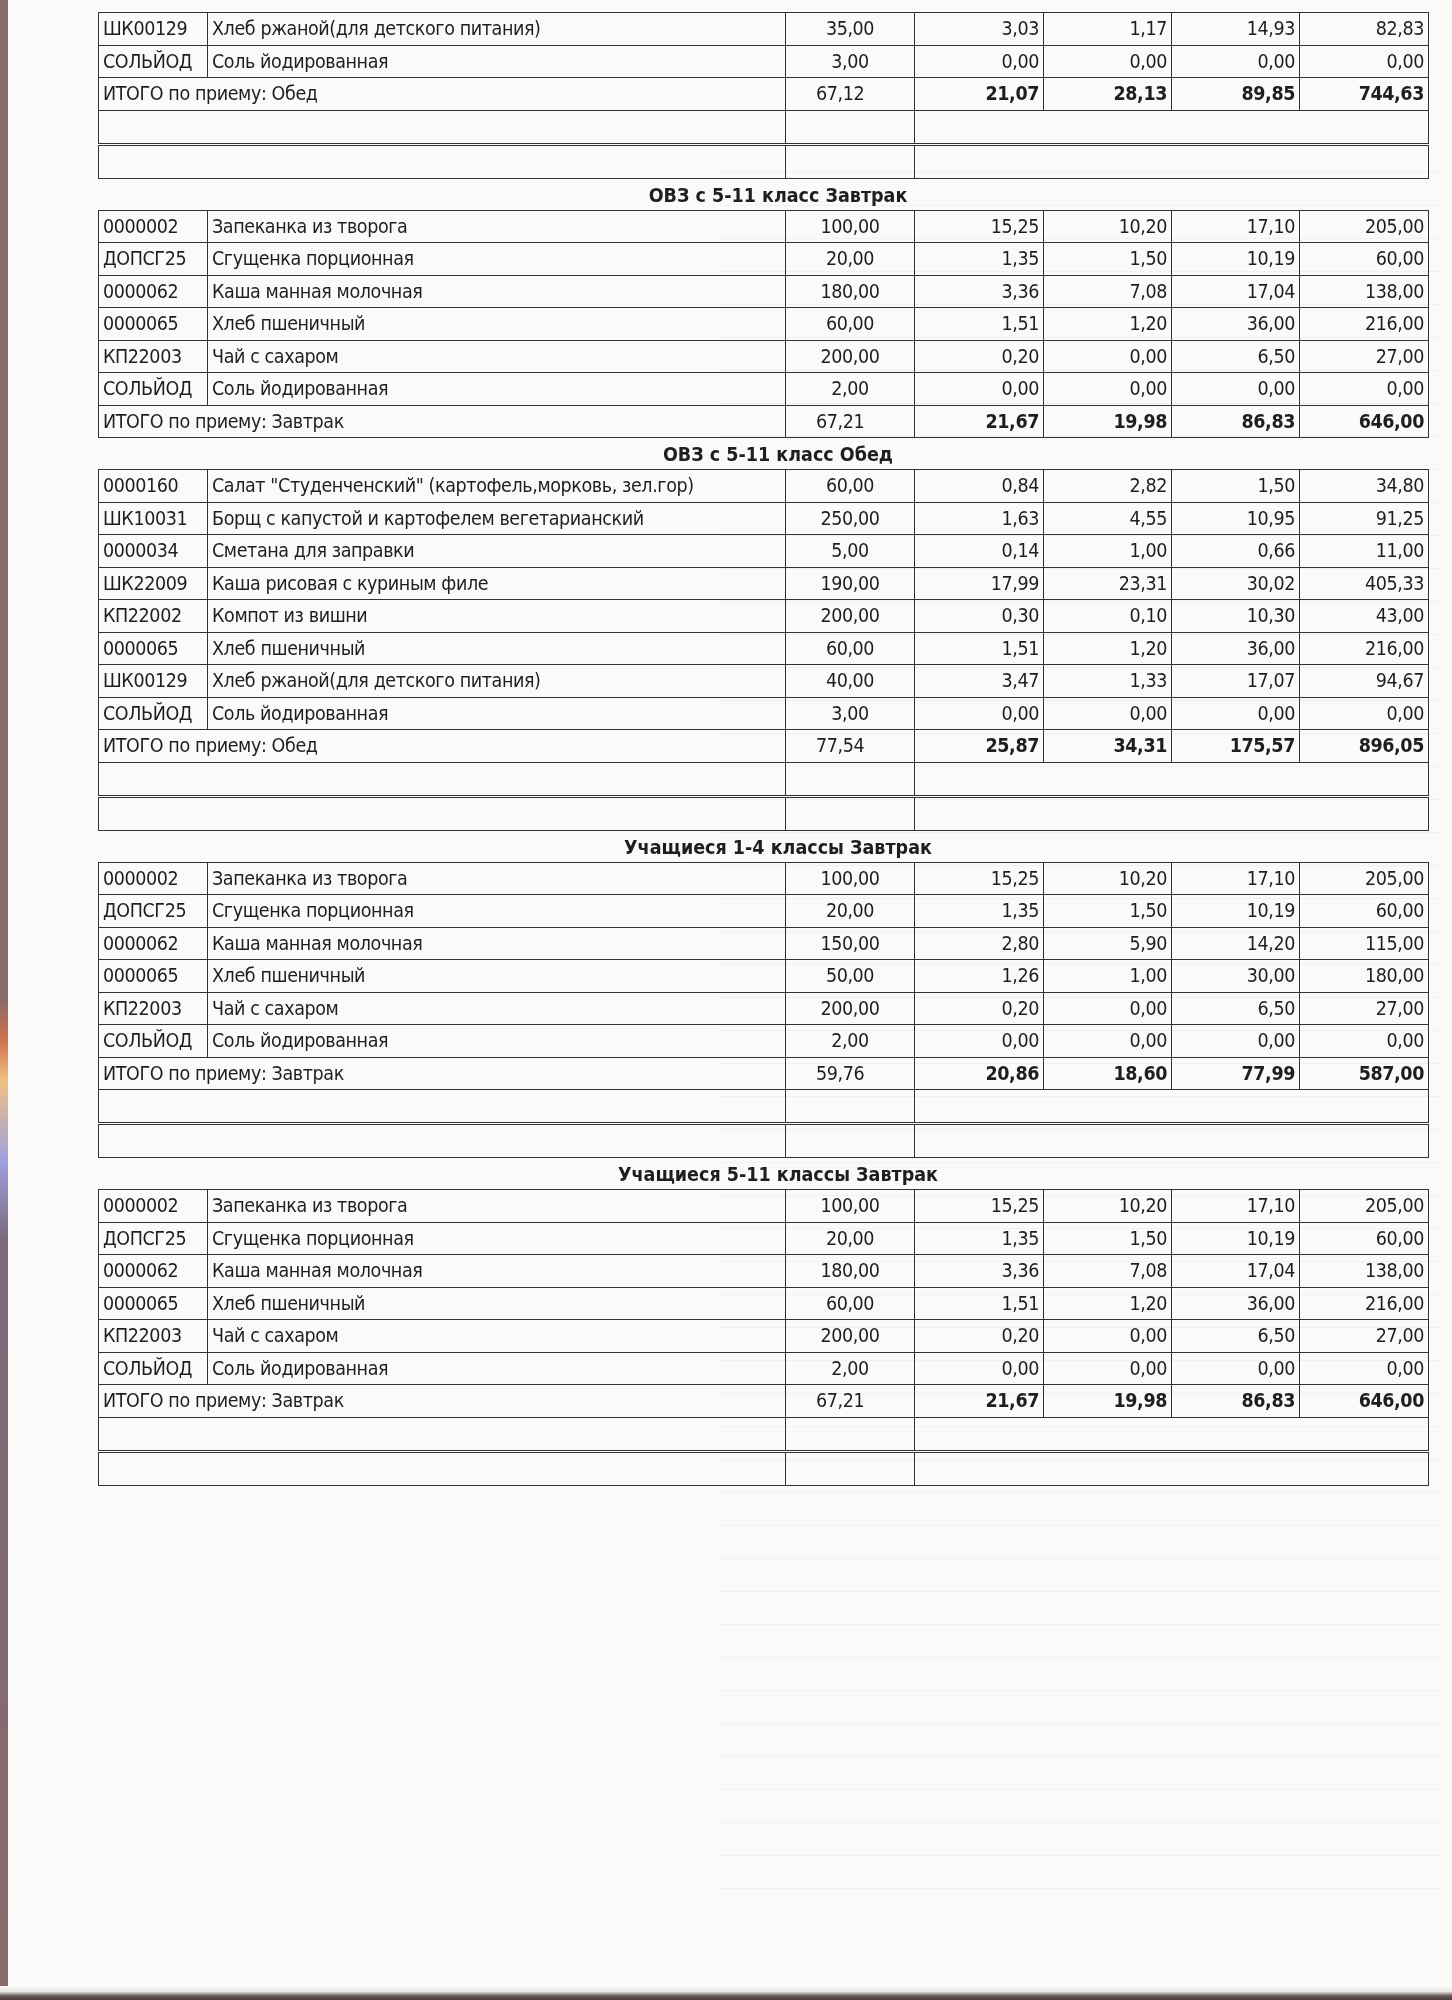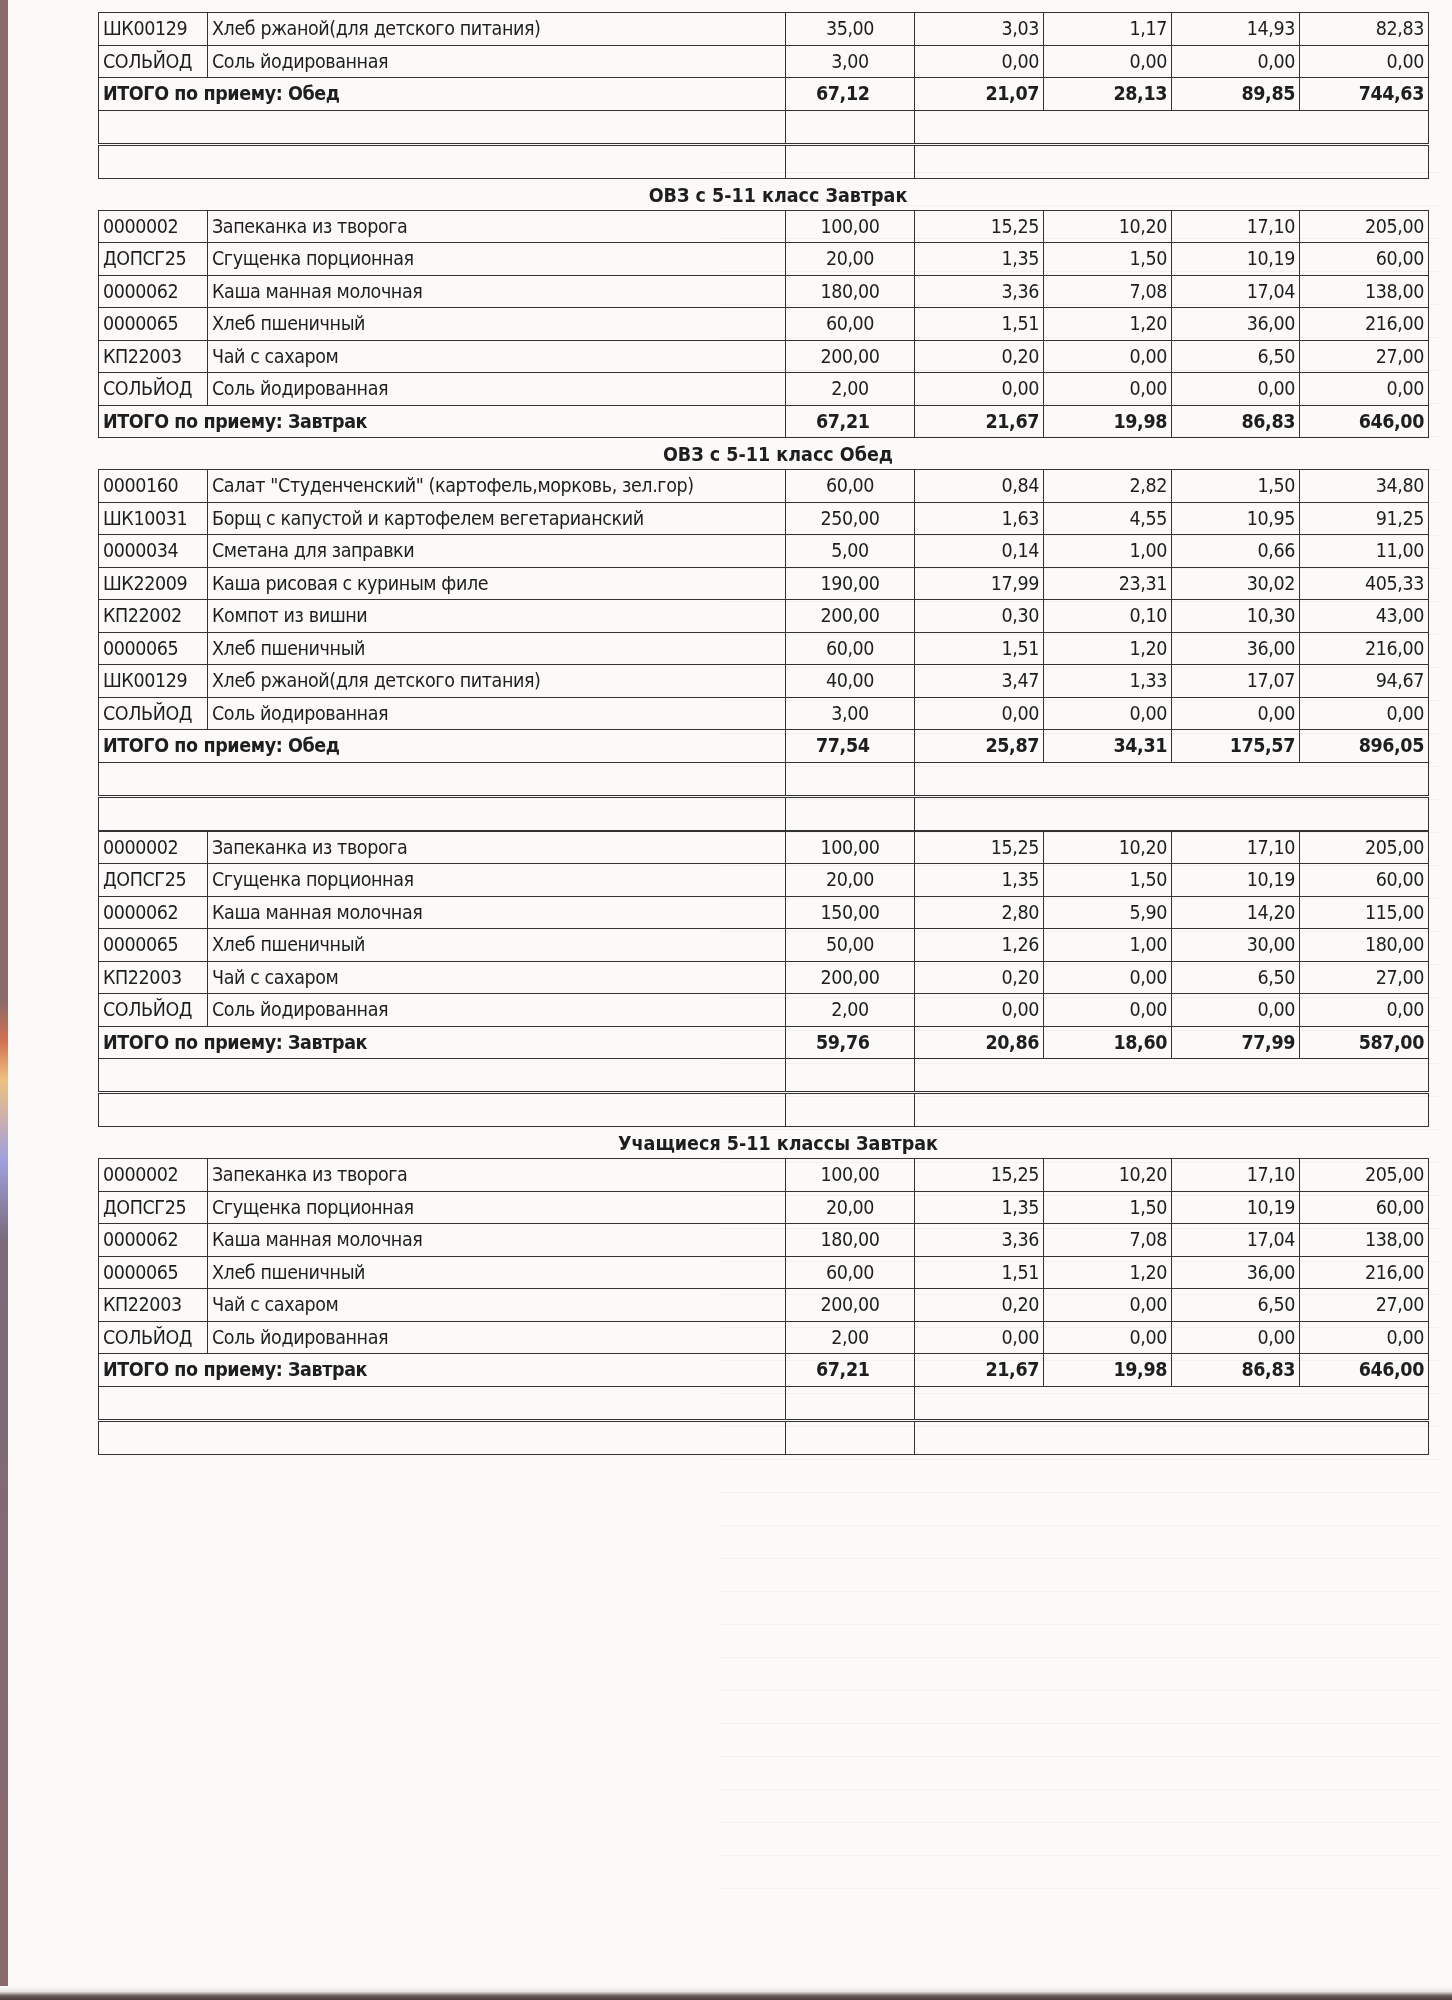--- a/index.html
+++ b/index.html
@@ -33,21 +33,21 @@
   }
   col.c-code { width: 109px; }
   col.c-name { width: 578px; }
   col.c-w    { width: 129px; }
   col.c-p    { width: 129px; }
   col.c-f    { width: 128px; }
   col.c-c    { width: 128px; }
   col.c-k    { width: 129px; }
   td.num { text-align: right; padding-right: 5px; }
   td.wnum { text-align: center; }
-  tr.total td { font-weight: bold; }
+  tr.total td { font-weight: normal; }
   tr.total td.plain { font-weight: bold; }
   tr.total td.wnum { text-align: left; padding-left: 30px; }
   tr.blank1 td { height: 32px; border-bottom: 3px double #333; }
   tr.blank2 td { height: 32px; }
   .section-title {
     text-align: center; font-weight: bold; font-size: 19.5px;
     height: 31px; line-height: 34px; margin-left: 30px;
   }
 </style>
 </head>
@@ -283,20 +283,21 @@
           <td colspan="4"></td>
         </tr>
     <tr class="blank2">
           <td colspan="2"></td>
           <td></td>
           <td colspan="4"></td>
         </tr>
   </tbody>
     </table>
 
+  <div class="section-title">Учащиеся 1-4 классы Завтрак</div>
   <table class="menu">
     <colgroup>
         <col class="c-code">
         <col class="c-name">
         <col class="c-w">
         <col class="c-p">
         <col class="c-f">
         <col class="c-c">
         <col class="c-k">
       </colgroup>

